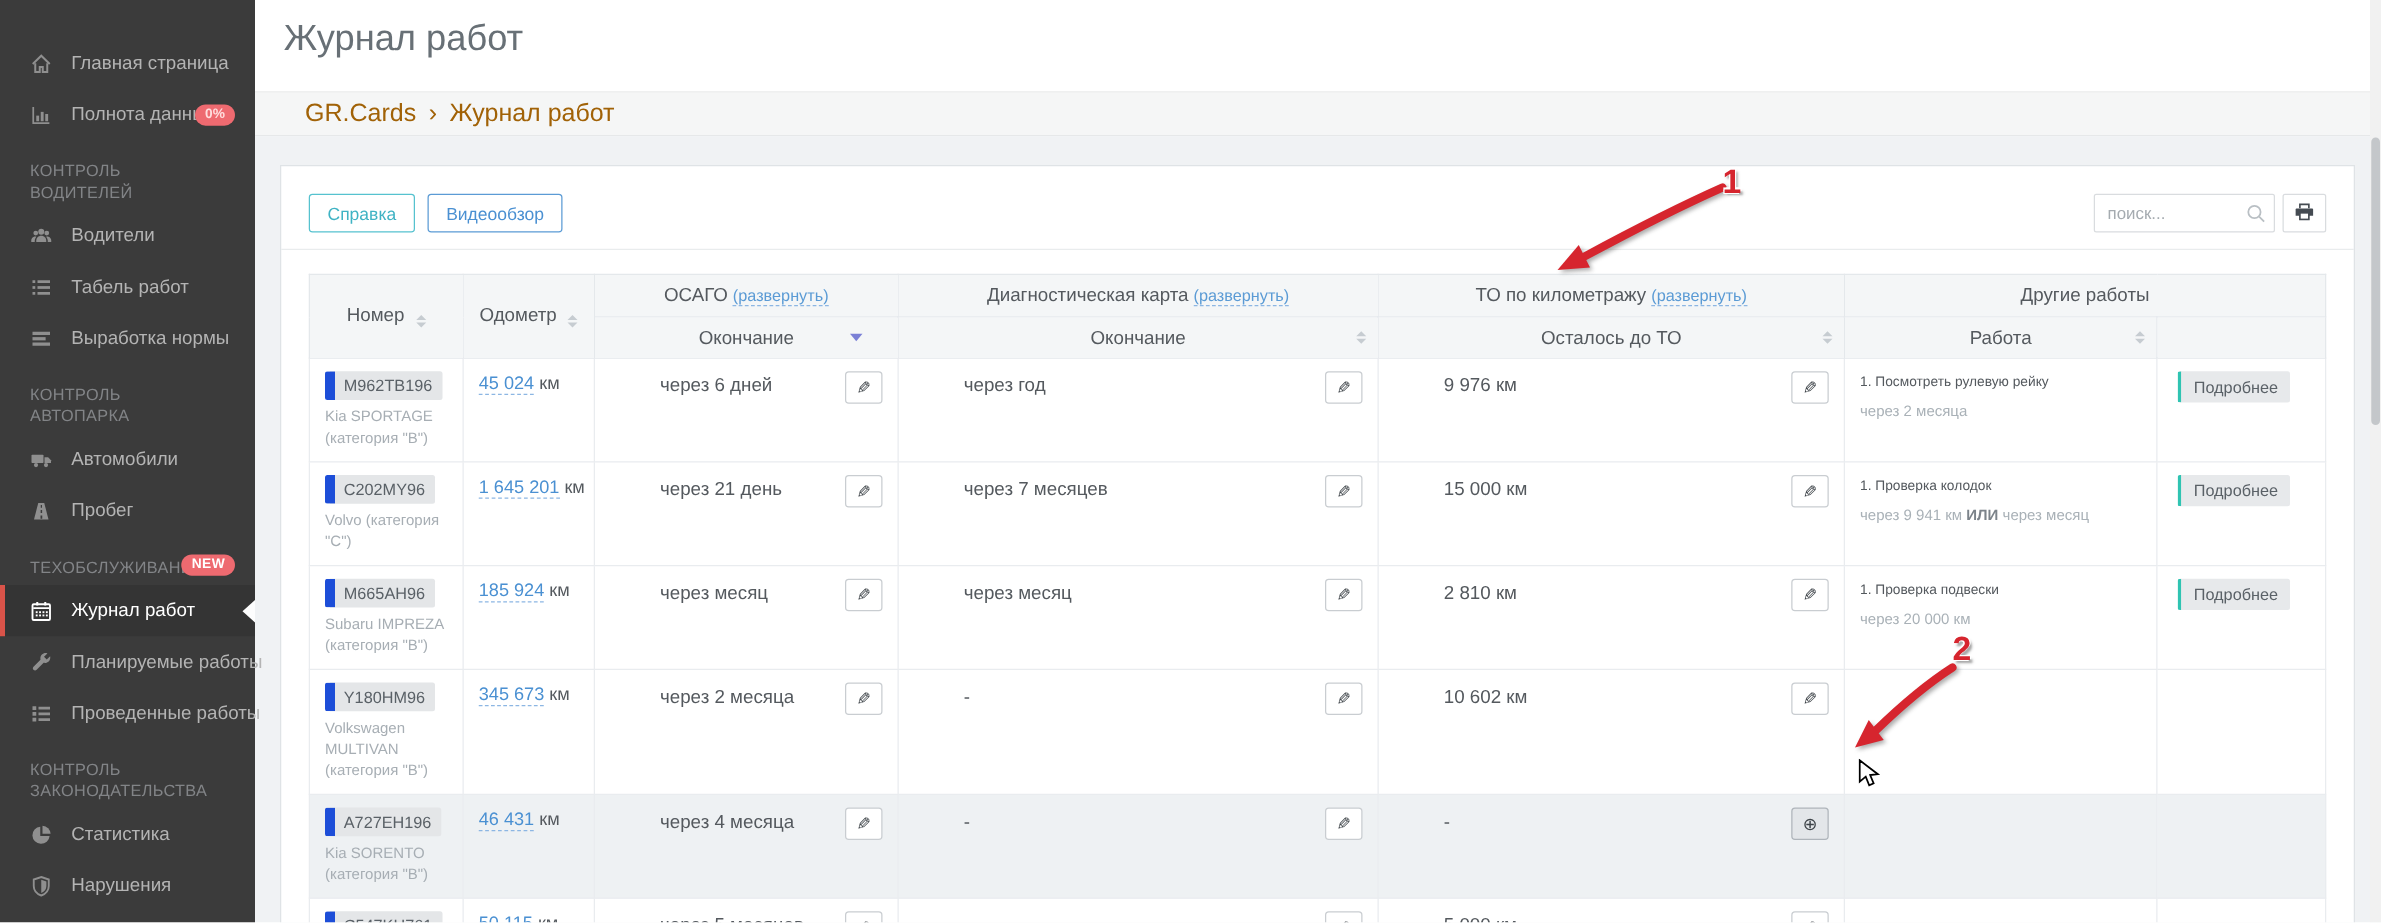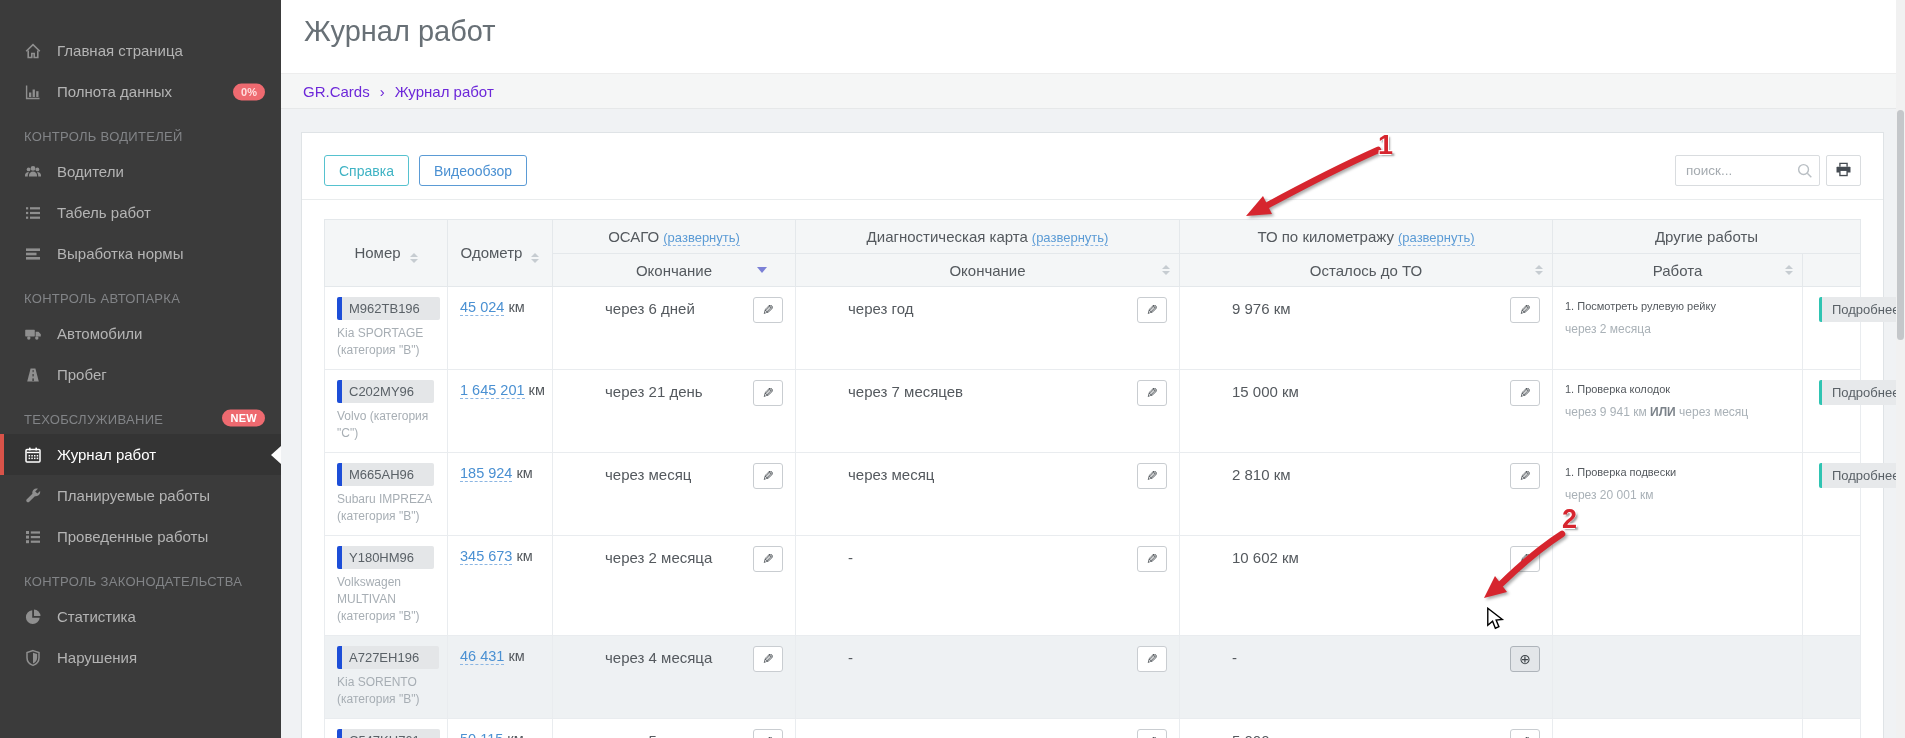--- a/index.html
+++ b/index.html
@@ -3,41 +3,41 @@
 <meta charset="utf-8">
 <style>
   * { box-sizing: border-box; margin: 0; padding: 0; }
   html,body { width:1905px; height:738px; overflow:hidden; }
   body { font-family:"Liberation Sans","DejaVu Sans",sans-serif; background:#fff; position:relative; }
   button, input { font-family:inherit; }
 
   .app { display:flex; width:100%; height:100%; }
 
   
-  .sidebar { width:281px; flex-shrink:0; background:#3b3b3b; position:relative; z-index:2; }
+  .sidebar { width:204px; flex-shrink:0; background:#3b3b3b; position:relative; z-index:2; }
   .nav { padding-top:30px; }
   .nav-item { height:41px; display:flex; align-items:center; padding-left:24px; position:relative; color:#b4b4b4; font-size:15px; cursor:pointer; }
   .nav-icon { width:19px; height:18px; margin-right:14px; color:#8f8f8f; flex-shrink:0; display:inline-flex; }
   .nav-icon svg { width:18px; height:18px; }
   .nav-label { white-space:nowrap; }
   .nav-item.active { background:#343434; color:#fff; border-left:4px solid #d95349; padding-left:20px; }
   .nav-item.active .nav-icon { color:#fff; }
   .notch { position:absolute; right:0; top:50%; margin-top:-9px; width:0; height:0;
            border-top:9px solid transparent; border-bottom:9px solid transparent; border-right:10px solid #fdfdfd; }
   .nav-section { padding:16px 38px 6px 24px; font-size:13px; color:#828487; letter-spacing:.3px; line-height:17px; position:relative; text-transform:uppercase; }
   .badge { position:absolute; right:16px; top:50%; transform:translateY(-50%); background:#ee6a70; color:#ffdede;
            font-size:11px; font-weight:bold; padding:3px 8px; border-radius:10px; line-height:1; }
   .nav-section .badge { color:#fff; top:60%;text-align:center; }
 
   
   .content { flex:1; display:flex; flex-direction:column; min-width:0; background:#fff; }
   .content-head { height:73px; padding:15px 0 0 23px; background:#fff; }
   .page-title { font-size:29px; font-weight:400; color:#687076; }
   .breadcrumb { height:36px; background:#f5f6f6; border-top:1px solid #ededed; border-bottom:1px solid #e6e8e9;
-                display:flex; align-items:center; gap:10px; padding-left:22px; font-size:15px; color:#6d28d9; }
+                display:flex; align-items:center; gap:10px; padding-left:40px; font-size:20px; color:#a16207; }
   .bc-root { cursor:pointer; }
   .page-body { flex:1; background:#f0f2f4; padding:23px 21px 0 20px; overflow:hidden; }
   .card { background:#fff; border:1px solid #dfe3e6; height:700px; }
 
   
   .toolbar { display:flex; justify-content:space-between; align-items:flex-start; padding:22px 22px 13px 22px; border-bottom:1px solid #e9eced; }
   .toolbar-left { display:flex; gap:10px; }
   .btn { background:#fff; font-size:14px; padding:0 14px; height:31px; border-radius:3px; cursor:pointer; }
   .btn-teal { border:1px solid #56c2cf; color:#3fb3c4; }
   .btn-blue { border:1px solid #5b9bd5; color:#4a90d2; }
@@ -59,22 +59,22 @@
   .expand-link { color:#5b9bd5; font-size:13px; border-bottom:1px dashed #8cb6e3; cursor:pointer; margin-left:4px; }
   .sorter { display:inline-flex; flex-direction:column; gap:2px; margin-left:9px; vertical-align:1px; }
   .sorter i { display:block; width:0; height:0; border-left:4px solid transparent; border-right:4px solid transparent; }
   .sorter .s-up { border-bottom:4px solid #c6ccd1; }
   .sorter .s-down { border-top:4px solid #c6ccd1; }
   .sorter.abs { position:absolute; right:9px; top:50%; transform:translateY(-50%); margin-left:0; }
   .sort-desc { position:absolute; right:28px; top:50%; transform:translateY(-50%); width:0; height:0;
                border-left:5px solid transparent; border-right:5px solid transparent; border-top:6px solid #7b80d6; }
   tbody td { border:1px solid #e9ecef; vertical-align:top; padding:10px 12px; background:#fff; }
   tbody tr.hl td { background:#eef1f3; }
-  .plate-badge { display:inline-block; background:#e4e6e8; border-left:5px solid #1d4ed8; color:#5a6167;
-                 font-size:13px; padding:4px 20px 4px 7px; border-radius:2px; margin-bottom:5px; white-space:nowrap; }
+  .plate-badge { display:inline-block; background:#e4e6e8; border-left:8px solid #1d4ed8; color:#5a6167;
+                 font-size:13px; padding:4px 8px 4px 7px; border-radius:2px; margin-bottom:5px; white-space:nowrap; }
   .vehicle-name { font-size:12px; color:#a7aeb4; line-height:17px; }
   .cell-odo { white-space:nowrap; padding:12px 6px 10px 12px; font-size:14.5px; }
   .odo-link { color:#4a90d2; border-bottom:1px dashed #8cb6e3; cursor:pointer; }
   .cell-flex { display:flex; justify-content:space-between; align-items:flex-start; gap:6px;margin-left:40px; }
   .cell-value { padding-top:3px; }
   .icon-btn { width:30px; height:26px; border:1px solid #c9cdd1; border-radius:3px; background:#fff; cursor:pointer;
               font-size:14px; line-height:1; color:#3e4449; flex-shrink:0; }
   .glyph-pencil { display:inline-block; transform:scaleX(-1); }
   .add-btn { background:#e3e6e9; border-color:#aeb4ba; }
   .work-title { font-size:11px; line-height:18px; }
@@ -430,21 +430,21 @@
                     </div>
                   </td>
                   <td class="cell-val">
                     <div class="cell-flex">
                       <span class="cell-value">2 810 км</span>
                       <button class="icon-btn"><span class="glyph-pencil">✎</span></button>
                     </div>
                   </td>
                   <td class="cell-work">
                     <div class="work-title">1. Проверка подвески</div>
-                    <div class="work-note"><span>через 20 001 км</span></div>
+                    <div class="work-note"><span>через 20 000 км</span></div>
                   </td>
                   <td class="cell-details"><button class="details-btn">Подробнее</button></td>
                 </tr>
                 <tr>
                   <td class="cell-plate"><div class="plate-badge">Y180HM96</div><div class="vehicle-name">Volkswagen MULTIVAN (категория "B")</div></td>
                   <td class="cell-odo"><span class="odo-link">345 673</span><span class="odo-unit">&nbsp;км</span></td>
                   <td class="cell-val">
                     <div class="cell-flex">
                       <span class="cell-value">через 2 месяца</span>
                       <button class="icon-btn"><span class="glyph-pencil">✎</span></button>

